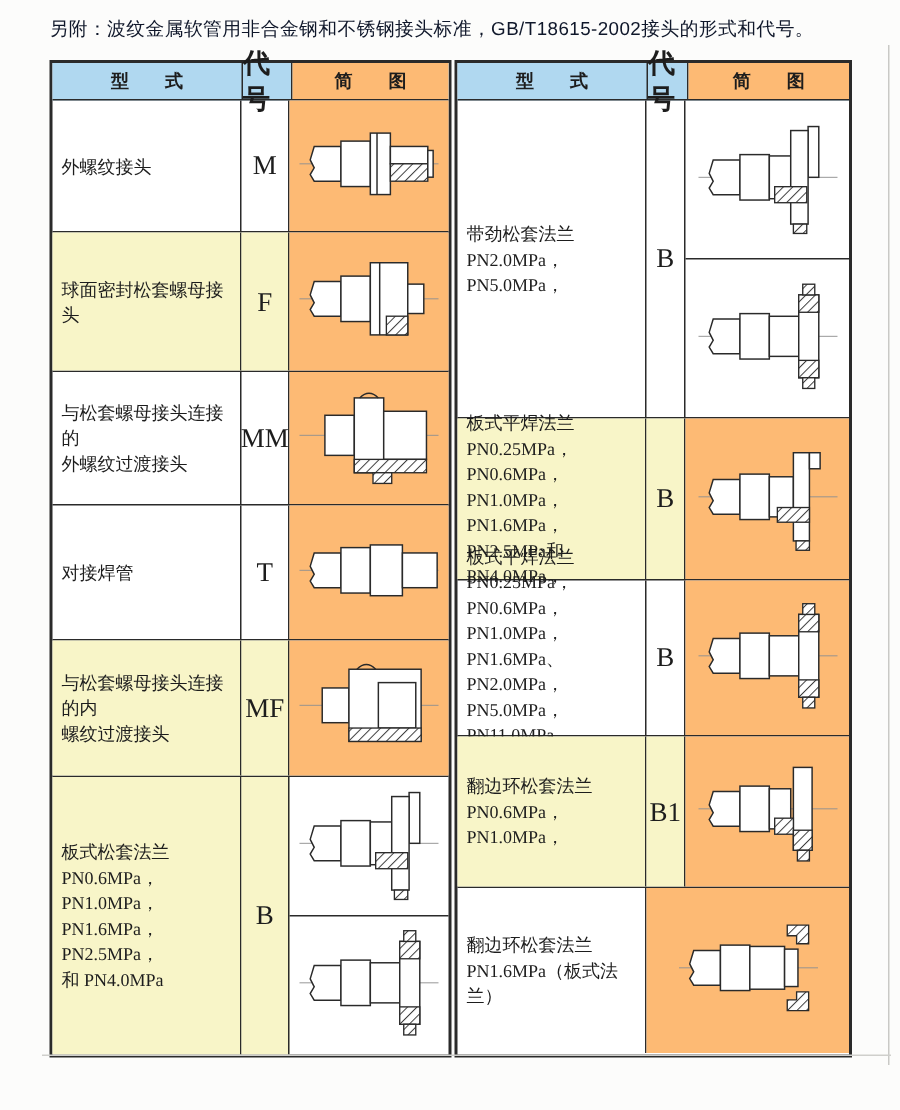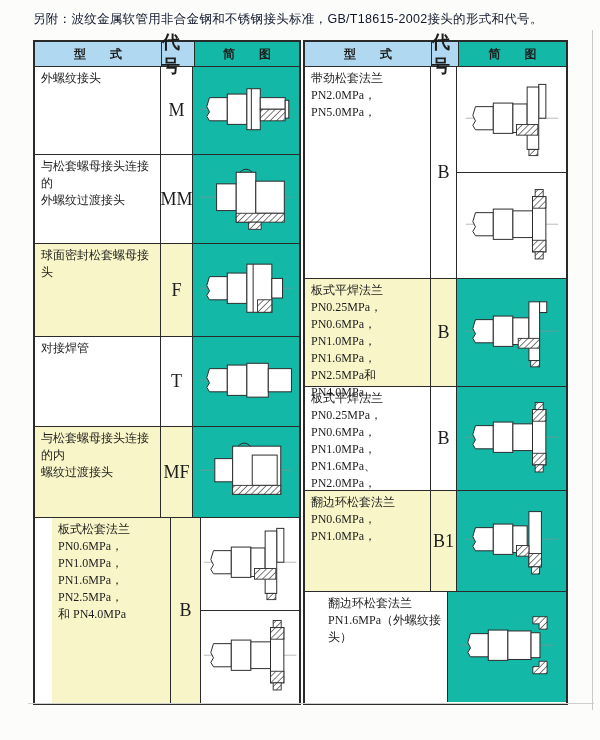--- a/index.html
+++ b/index.html
@@ -10,31 +10,31 @@
        font-size:12.5px;letter-spacing:.3px;color:#0f172a;}
   .table-wrap{position:absolute;left:33px;top:40px;display:flex;}
   .half{border:2px solid var(--border);background:#fff;}
   .half.left{width:264px;}
   .half.right{width:261px;margin-left:2px;}
   .hdr{display:flex;height:24px;background:var(--header-bg);
        border-bottom:1px solid var(--border);
        font-family:"Liberation Sans",sans-serif;font-weight:bold;font-size:12px;}
   .hdr>div{display:flex;align-items:center;justify-content:center;}
   .row{display:flex;border-bottom:1px solid var(--border);}
-  .row.last{border-bottom:none;margin-left:17px;}
+  .row.last{border-bottom:none;}
   .cell{box-sizing:border-box;}
   .type{width:126px;border-right:1px solid var(--border);
-        display:flex;flex-direction:column;justify-content:flex-start;
+        display:flex;flex-direction:column;justify-content:center;
         padding:3px 2px 2px 6px;font-size:12px;line-height:17px;}
   .code{border-right:1px solid var(--border);display:flex;align-items:center;
         justify-content:center;font-size:18px;}
   .half.left .code{width:32px;}
   .half.right .code{width:26px;}
   .hdr .type,.hdr .code{padding:0;justify-content:center;flex-direction:row;}
-  .diag{flex:1;background:#14b8a6;display:flex;align-items:center;justify-content:center;}
+  .diag{flex:1;background:#fdba74;display:flex;align-items:center;justify-content:center;}
   .diag svg{width:98px;height:100%;max-height:86px;display:block;}
   .diag-stack{flex:1;display:flex;flex-direction:column;}
   .diag-stack .sub{flex:1;display:flex;align-items:center;justify-content:center;}
   .diag-stack .sub.first{border-bottom:1px solid var(--border);}
   .diag-stack .sub svg{width:98px;height:100%;max-height:96px;display:block;}
   .hl{background:var(--highlight-bg);}
   .ln{fill:#fff;stroke:#2a2a2a;stroke-width:1.1;}
   line.ln,path.nofill{fill:none;}
   .ht{fill:url(#hatch);stroke:#2a2a2a;stroke-width:1;}
   .cl{stroke:#909090;stroke-width:.7;fill:none;}
@@ -151,41 +151,41 @@
         <div>外螺纹接头</div>
       </div>
       <div class="cell code">M</div>
       <div class="diag">
         <svg viewBox="0 0 110 84">
             <use href="#fit-m"></use>
           </svg>
       </div>
     </div>
 
+    <div class="row" style="height:92px">
+      <div class="cell type hl">
+        <div>球面密封松套螺母接头</div>
+      </div>
+      <div class="cell code hl">F</div>
+      <div class="diag">
+        <svg viewBox="0 0 110 84">
+            <use href="#fit-f"></use>
+          </svg>
+      </div>
+    </div>
+
     <div class="row" style="height:88px">
       <div class="cell type">
         <div>与松套螺母接头连接的</div>
         <div>外螺纹过渡接头</div>
       </div>
       <div class="cell code">MM</div>
       <div class="diag">
         <svg viewBox="0 0 110 84">
             <use href="#fit-mm"></use>
-          </svg>
-      </div>
-    </div>
-
-    <div class="row" style="height:92px">
-      <div class="cell type hl">
-        <div>球面密封松套螺母接头</div>
-      </div>
-      <div class="cell code hl">F</div>
-      <div class="diag">
-        <svg viewBox="0 0 110 84">
-            <use href="#fit-f"></use>
           </svg>
       </div>
     </div>
 
     <div class="row" style="height:89px">
       <div class="cell type">
         <div>对接焊管</div>
       </div>
       <div class="cell code">T</div>
       <div class="diag">
@@ -298,21 +298,21 @@
       <div class="diag">
         <svg viewBox="0 0 110 84">
             <use href="#fit-b1"></use>
           </svg>
       </div>
     </div>
 
     <div class="row last" style="height:110px">
       <div class="cell type">
         <div>翻边环松套法兰</div>
-        <div>PN1.6MPa（外螺纹接头）</div>
+        <div>PN1.6MPa（板式法兰）</div>
       </div>
       <div class="diag">
         <svg viewBox="0 0 110 84">
             <use href="#fit-b2"></use>
           </svg>
       </div>
     </div>
   </div>
 
 </div>

